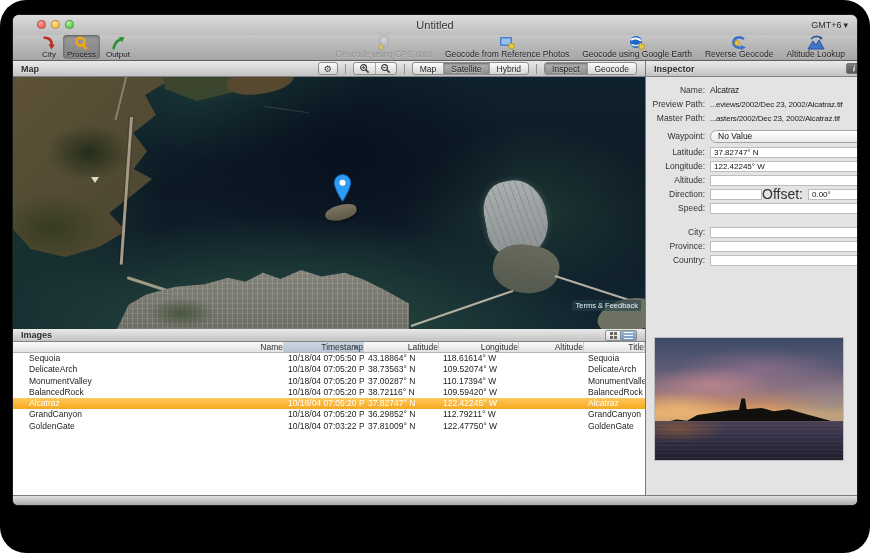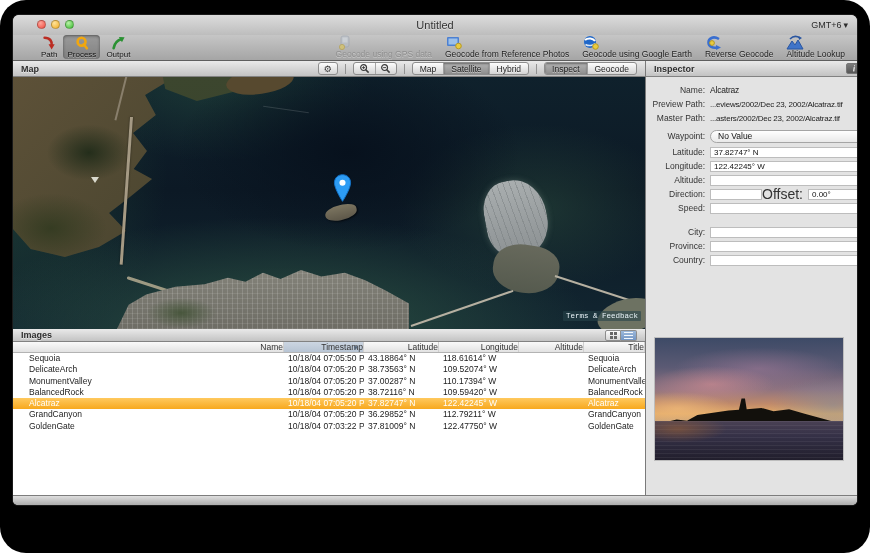--- a/index.html
+++ b/index.html
@@ -21,21 +21,21 @@
   
   .toolbar { position:absolute; left:0; top:20px; right:0; height:26px;
     background:linear-gradient(#c6c6c6,#a5a5a5); border-bottom:1px solid #5e5e5e;
     display:flex; align-items:flex-end; padding:0 12px 1px 24px; }
   .tb-left { display:flex; gap:2px; }
   .tb-btn { display:flex; flex-direction:column; align-items:center; padding:1px 4px 0; border-radius:4px; }
   .tb-btn.selected { background:rgba(0,0,0,.22); box-shadow:inset 0 1px 3px rgba(0,0,0,.45); }
   .tb-btn svg { width:16px; height:14px; }
   .tb-btn .lbl { font-size:8px; color:#141414; line-height:9px; text-shadow:0 1px 0 rgba(255,255,255,.35); }
   .tb-right { margin-left:auto; display:flex; gap:13px; align-items:flex-end; }
-  .tb-rbtn { display:flex; flex-direction:column; align-items:flex-start; }
+  .tb-rbtn { display:flex; flex-direction:column; align-items:center; }
   .tb-rbtn svg { width:18px; height:15px; }
   .tb-rbtn .lbl { font-size:8.5px; color:#222; white-space:nowrap; line-height:9px; text-shadow:0 1px 0 rgba(255,255,255,.35); }
   .tb-rbtn.disabled .lbl { color:#8f8f8f; }
   .tb-rbtn.disabled svg { opacity:.5; }
 
   
   .main { position:absolute; left:0; top:46px; right:0; bottom:10px; display:flex; overflow:hidden; }
   .left-col { width:632px; display:flex; flex-direction:column; flex:none; }
   .right-col { flex:1; border-left:1px solid #7a7a7a; background:#e3e3e3; position:relative; }
 
@@ -102,22 +102,22 @@
   .bridge-east { position:absolute; left:542px; top:198px; width:94px; height:2px; background:#b6b0a1;
     transform:rotate(18deg); transform-origin:left center; }
   .se-island { position:absolute; left:584px; top:222px; width:62px; height:34px; background:#6d7262;
     border-radius:50%; transform:rotate(-14deg); }
   .alcatraz-island { position:absolute; left:312px; top:128px; width:32px; height:15px; background:linear-gradient(#7d7661,#5d5749);
     border-radius:50% 40% 50% 45%; transform:rotate(-12deg); box-shadow:1px 1px 2px rgba(0,0,0,.7); }
   .map-pin { position:absolute; left:320px; top:96px; width:19px; height:30px; }
   .poi-marker { position:absolute; left:78px; top:100px; width:0; height:0;
     border-left:4px solid rgba(0,0,0,0); border-right:4px solid rgba(0,0,0,0); border-top:6px solid #e9e9df; opacity:.9; }
   .wake { position:absolute; left:250px; top:32px; width:46px; height:1px; background:rgba(255,255,255,.14); transform:rotate(8deg); }
-  .attribution { position:absolute; right:4px; bottom:8px; font-size:7.5px; color:#e8f2f7;
-    background:rgba(38,66,74,.6); padding:1px 3px; border-radius:1px;font-family:Liberation Mono, monospace; }
+  .attribution { position:absolute; right:4px; bottom:18px; font-size:7.5px; color:#e8f2f7;
+    background:rgba(38,66,74,.6); padding:1px 3px; border-radius:1px; }
 
   
   .view-btns { margin-left:auto; display:flex; }
   .vbtn { width:16px; height:11px; border:1px solid #8d8d8d; background:linear-gradient(#fbfbfb,#d6d6d6);
     display:flex; align-items:center; justify-content:center; }
   .vbtn:first-child { border-radius:2px 0 0 2px; }
   .vbtn:last-child { border-radius:0 2px 2px 0; border-left:none; }
   .vbtn.on { background:linear-gradient(#9db9dc,#7395c3); }
   .grid-glyph { width:3px; height:3px; background:#666; box-shadow:4px 0 0 #666, 0 4px 0 #666, 4px 4px 0 #666; margin:-4px 4px 0 0; }
   .list-glyph { width:9px; height:7px; background:repeating-linear-gradient(#f2f6fb 0 1px, rgba(0,0,0,0) 1px 3px); }
@@ -202,21 +202,21 @@
       </div>
     </div>
 
     <div class="toolbar">
       <div class="tb-left">
         <div class="tb-btn">
           <svg viewBox="0 0 16 16">
             <path d="M3 2 C9 2 12 6 11 11" fill="none" stroke="#bb2c22" stroke-width="3" stroke-linecap="round"></path>
             <path d="M7.5 9.5 L14.5 9.5 L11 15.5 Z" fill="#bb2c22"></path>
           </svg>
-          <span class="lbl">Path</span>
+          <span class="lbl">City</span>
         </div>
         <div class="tb-btn selected">
           <svg viewBox="0 0 16 16">
             <circle cx="7.5" cy="6.5" r="4.5" fill="none" stroke="#f1a70f" stroke-width="3"></circle>
             <path d="M10 9.5 L13.5 14" stroke="#f1a70f" stroke-width="3" stroke-linecap="round"></path>
           </svg>
           <span class="lbl">Process</span>
         </div>
         <div class="tb-btn">
           <svg viewBox="0 0 16 16">

